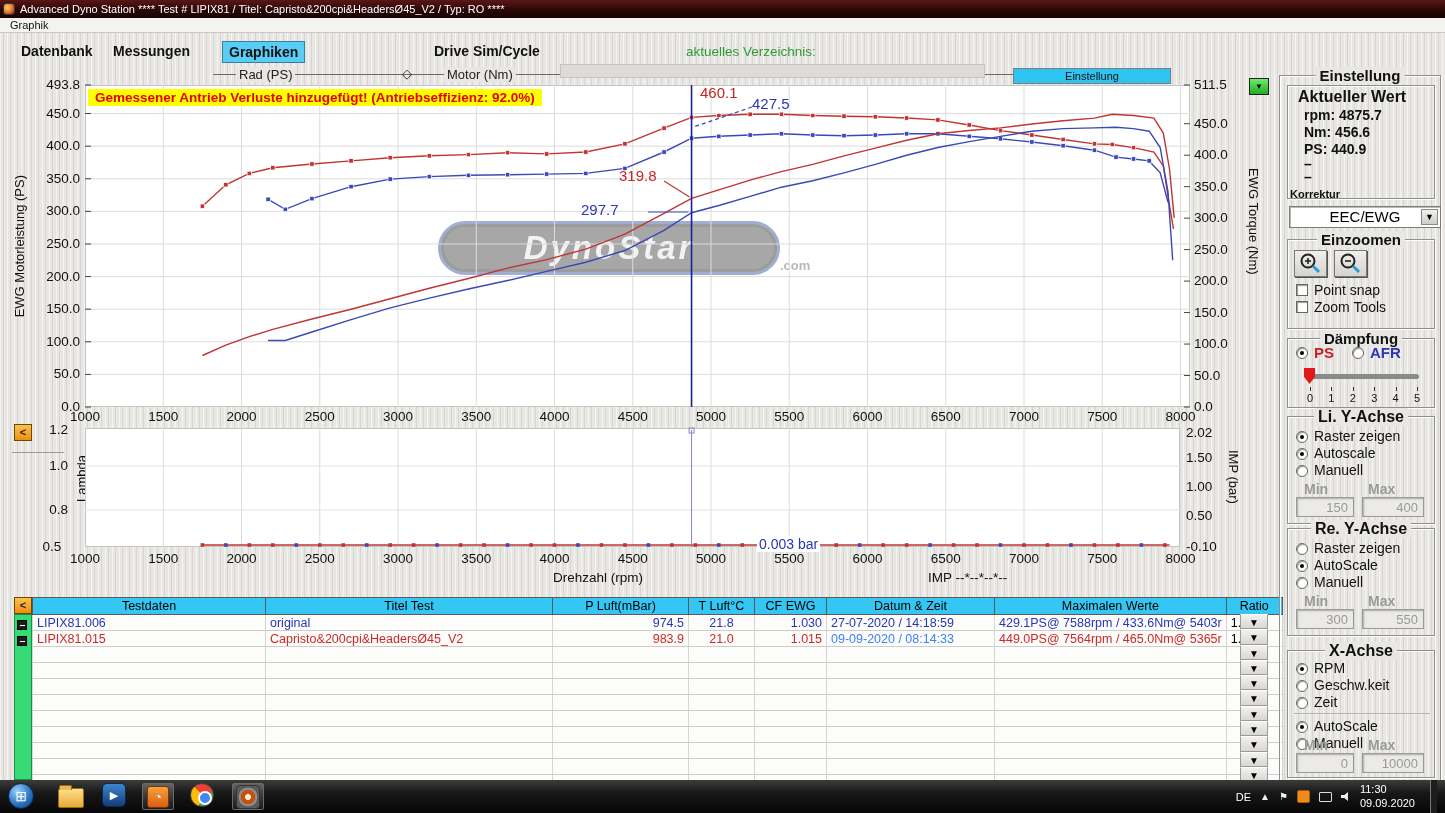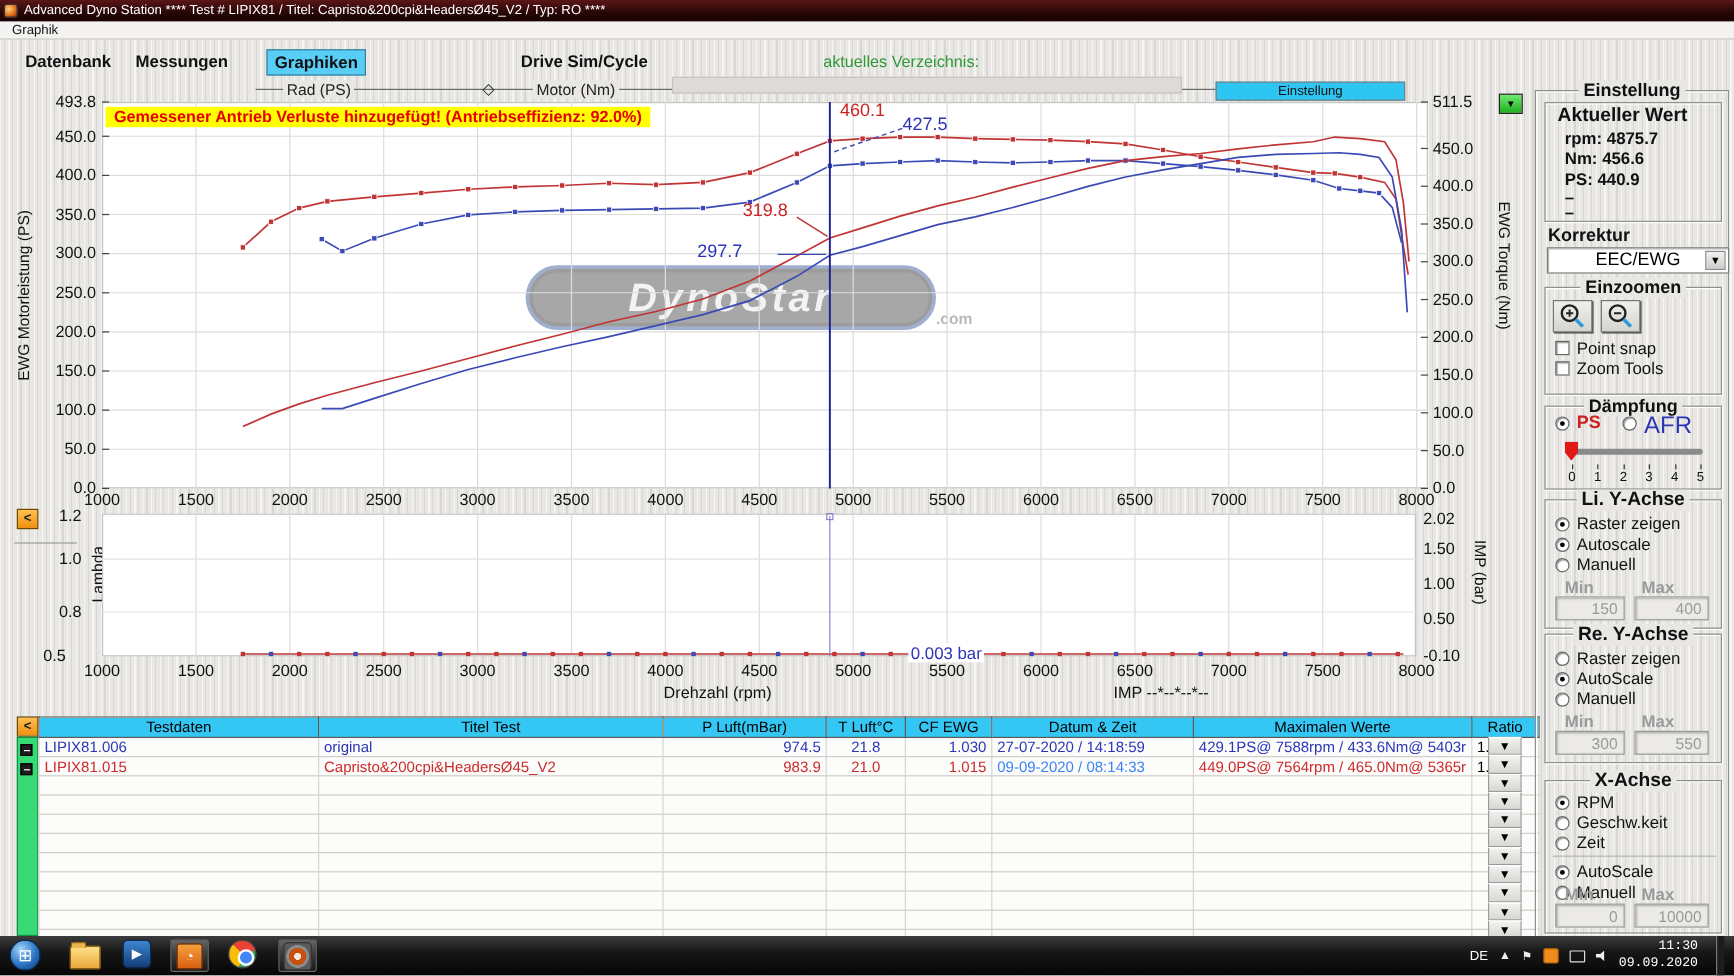--- a/index.html
+++ b/index.html
@@ -102,21 +102,21 @@
   #icon-chrome { left:190px; width:24px; height:24px; border-radius:50%; background:conic-gradient(from -45deg,#ea4335 0 120deg,#34a853 0 240deg,#fbbc05 0 360deg); border:1px solid #444; }
   #icon-chrome::after { content:""; position:absolute; left:7px; top:7px; width:10px; height:10px; border-radius:50%; background:#4285f4; border:2px solid #fff; }
   #icon-dyno { left:232px; }
   #icon-dyno .glyph { width:24px; height:24px; border-radius:4px; background:radial-gradient(circle at 50% 50%, #f4e9dd 18%, #c8500f 20% 45%, #8c8c8c 48% 60%, #5a5a5a 62%); border:1px solid #333; }
   #tray { position:absolute; right:8px; top:0; height:33px; display:flex; align-items:center; gap:9px; color:#fff; }
   #tray .t-txt { font-size:11px;padding-left:32px; }
   #tray .t-glyph { font-size:10px; color:#eee; }
   #tray-orange { width:13px; height:13px; background:#f08a1d; border-radius:2px; border:1px solid #a85a08; }
   #tray-net { width:13px; height:10px; border:1px solid #ddd; border-radius:1px; position:relative; }
   #tray-speaker { width:10px; height:10px; background:#eee; clip-path:polygon(0 35%,35% 35%,70% 5%,70% 95%,35% 65%,0 65%); }
-  #clock { text-align:right; font-size:11px; line-height:1.25;font-family:Liberation Mono, monospace; }
+  #clock { text-align:left; font-size:11px; line-height:1.25; }
   #show-desktop { width:7px; height:33px; border-left:1px solid #777; background:#1d1d1d; margin-left:6px; }
 </style>
 </head>
 <body>
 
 <div id="app">
 
   <div class="abs" id="titlebar">
     <span id="app-icon"></span>
     <span>Advanced Dyno Station  **** Test #  LIPIX81  /  Titel: Capristo&amp;200cpi&amp;HeadersØ45_V2  /  Typ: RO ****</span>
@@ -495,30 +495,30 @@
       <div class="row-arrow" style="">▼</div>
       <div class="row-arrow" style="">▼</div>
       <div class="row-arrow" style="">▼</div>
       <div class="row-arrow" style="">▼</div>
     </div>
 
   <div class="abs" id="right-panel">
     <div class="groupbox" style="left:2px; top:7px; width:162px; height:708px">
       <span class="groupbox-title" style="font-size:15px">Einstellung</span>
 
-      <div class="groupbox" style="left:7px; top:9px; width:148px; height:100px">
+      <div class="groupbox" style="left:7px; top:9px; width:148px; height:114px">
         <div class="panel-line" style="left:10px; top:2px; font-size:16px">Aktueller Wert</div>
         <div class="panel-line" style="top:21px">rpm: 4875.7</div>
         <div class="panel-line" style="top:38px">Nm: 456.6</div>
         <div class="panel-line" style="top:55px">PS: 440.9</div>
         <div class="panel-line" style="top:70px">–</div>
         <div class="panel-line" style="top:83px">–</div>
       </div>
 
-      <div class="panel-line" style="left:10px; top:112px; font-size:15px">Korrektur</div>
+      <div class="panel-line" style="left:10px; top:112px; font-size:11px">Korrektur</div>
       <div id="korrektur-select">
         <span>EEC/EWG</span>
         <span id="korrektur-arrow">▼</span>
       </div>
 
       <div class="groupbox" style="left:7px; top:163px; width:148px; height:90px">
         <span class="groupbox-title" style="font-size:15px">Einzoomen</span>
         <div class="zoom-btn" style="left:6px; top:10px">
           <svg width="31" height="25">
               <circle cx="13" cy="10" r="6.5" fill="none" stroke="#222" stroke-width="2"></circle>
@@ -538,21 +538,21 @@
         <span class="ctl-label" style="left:26px; top:42px">Point snap</span>
         <span class="checkbox" style="left:8px; top:61px"></span>
         <span class="ctl-label" style="left:26px; top:59px">Zoom Tools</span>
       </div>
 
       <div class="groupbox" style="left:7px; top:262px; width:148px; height:70px" id="box-daempfung">
         <span class="groupbox-title" style="font-size:15px">Dämpfung</span>
         <span class="radio on" style="left:8px; top:8px"></span>
         <span class="ctl-label" style="left:26px; top:5px; font-weight:bold; font-size:15px; color:#cc2222">PS</span>
         <span class="radio" style="left:64px; top:8px"></span>
-        <span class="ctl-label" style="left:82px; top:5px; font-weight:normal; font-size:20px; color:#2a35b8">AFR</span>
+        <span class="ctl-label" style="left:82px; top:5px; font-weight:bold; font-size:15px; color:#2a35b8">AFR</span>
         <div class="slider-track"></div>
         <div class="slider-thumb"></div>
         <div id="slider-scale"></div>
       <div class="slider-tick" style="left: 22px;"></div>
           <div class="slider-num" style="left: 17px;">0</div>
           <div class="slider-tick" style="left: 43.4px;"></div>
           <div class="slider-num" style="left: 38.4px;">1</div>
           <div class="slider-tick" style="left: 64.8px;"></div>
           <div class="slider-num" style="left: 59.8px;">2</div>
           <div class="slider-tick" style="left: 86.2px;"></div>
@@ -684,19 +684,19 @@
     <div class="xlabel" style="left: 922.75px; top: 551px;">6500</div>
     <div class="xlabel" style="left: 1001px; top: 409px;">7000</div>
     <div class="xlabel" style="left: 1001px; top: 551px;">7000</div>
     <div class="xlabel" style="left: 1079.25px; top: 409px;">7500</div>
     <div class="xlabel" style="left: 1079.25px; top: 551px;">7500</div>
     <div class="xlabel" style="left: 1157.5px; top: 409px;">8000</div>
     <div class="xlabel" style="left: 1157.5px; top: 551px;">8000</div>
     <div class="tick-label" style="left: 36px; top: 422px; width: 32px; text-align: right;">1.2</div>
     <div class="tick-label" style="left: 36px; top: 458px; width: 32px; text-align: right;">1.0</div>
     <div class="tick-label" style="left: 36px; top: 502px; width: 32px; text-align: right;">0.8</div>
-    <div class="tick-label" style="left: 36px; top: 539px; width: 32px; text-align: left;">0.5</div>
+    <div class="tick-label" style="left: 36px; top: 539px; width: 32px; text-align: center;">0.5</div>
     <div class="tick-label" style="left: 1186px; top: 425px;">2.02</div>
     <div class="tick-label" style="left: 1186px; top: 450px;">1.50</div>
     <div class="tick-label" style="left: 1186px; top: 479px;">1.00</div>
     <div class="tick-label" style="left: 1186px; top: 508px;">0.50</div>
     <div class="tick-label" style="left: 1186px; top: 539px;">-0.10</div>
   </div>
 
 </body></html>

